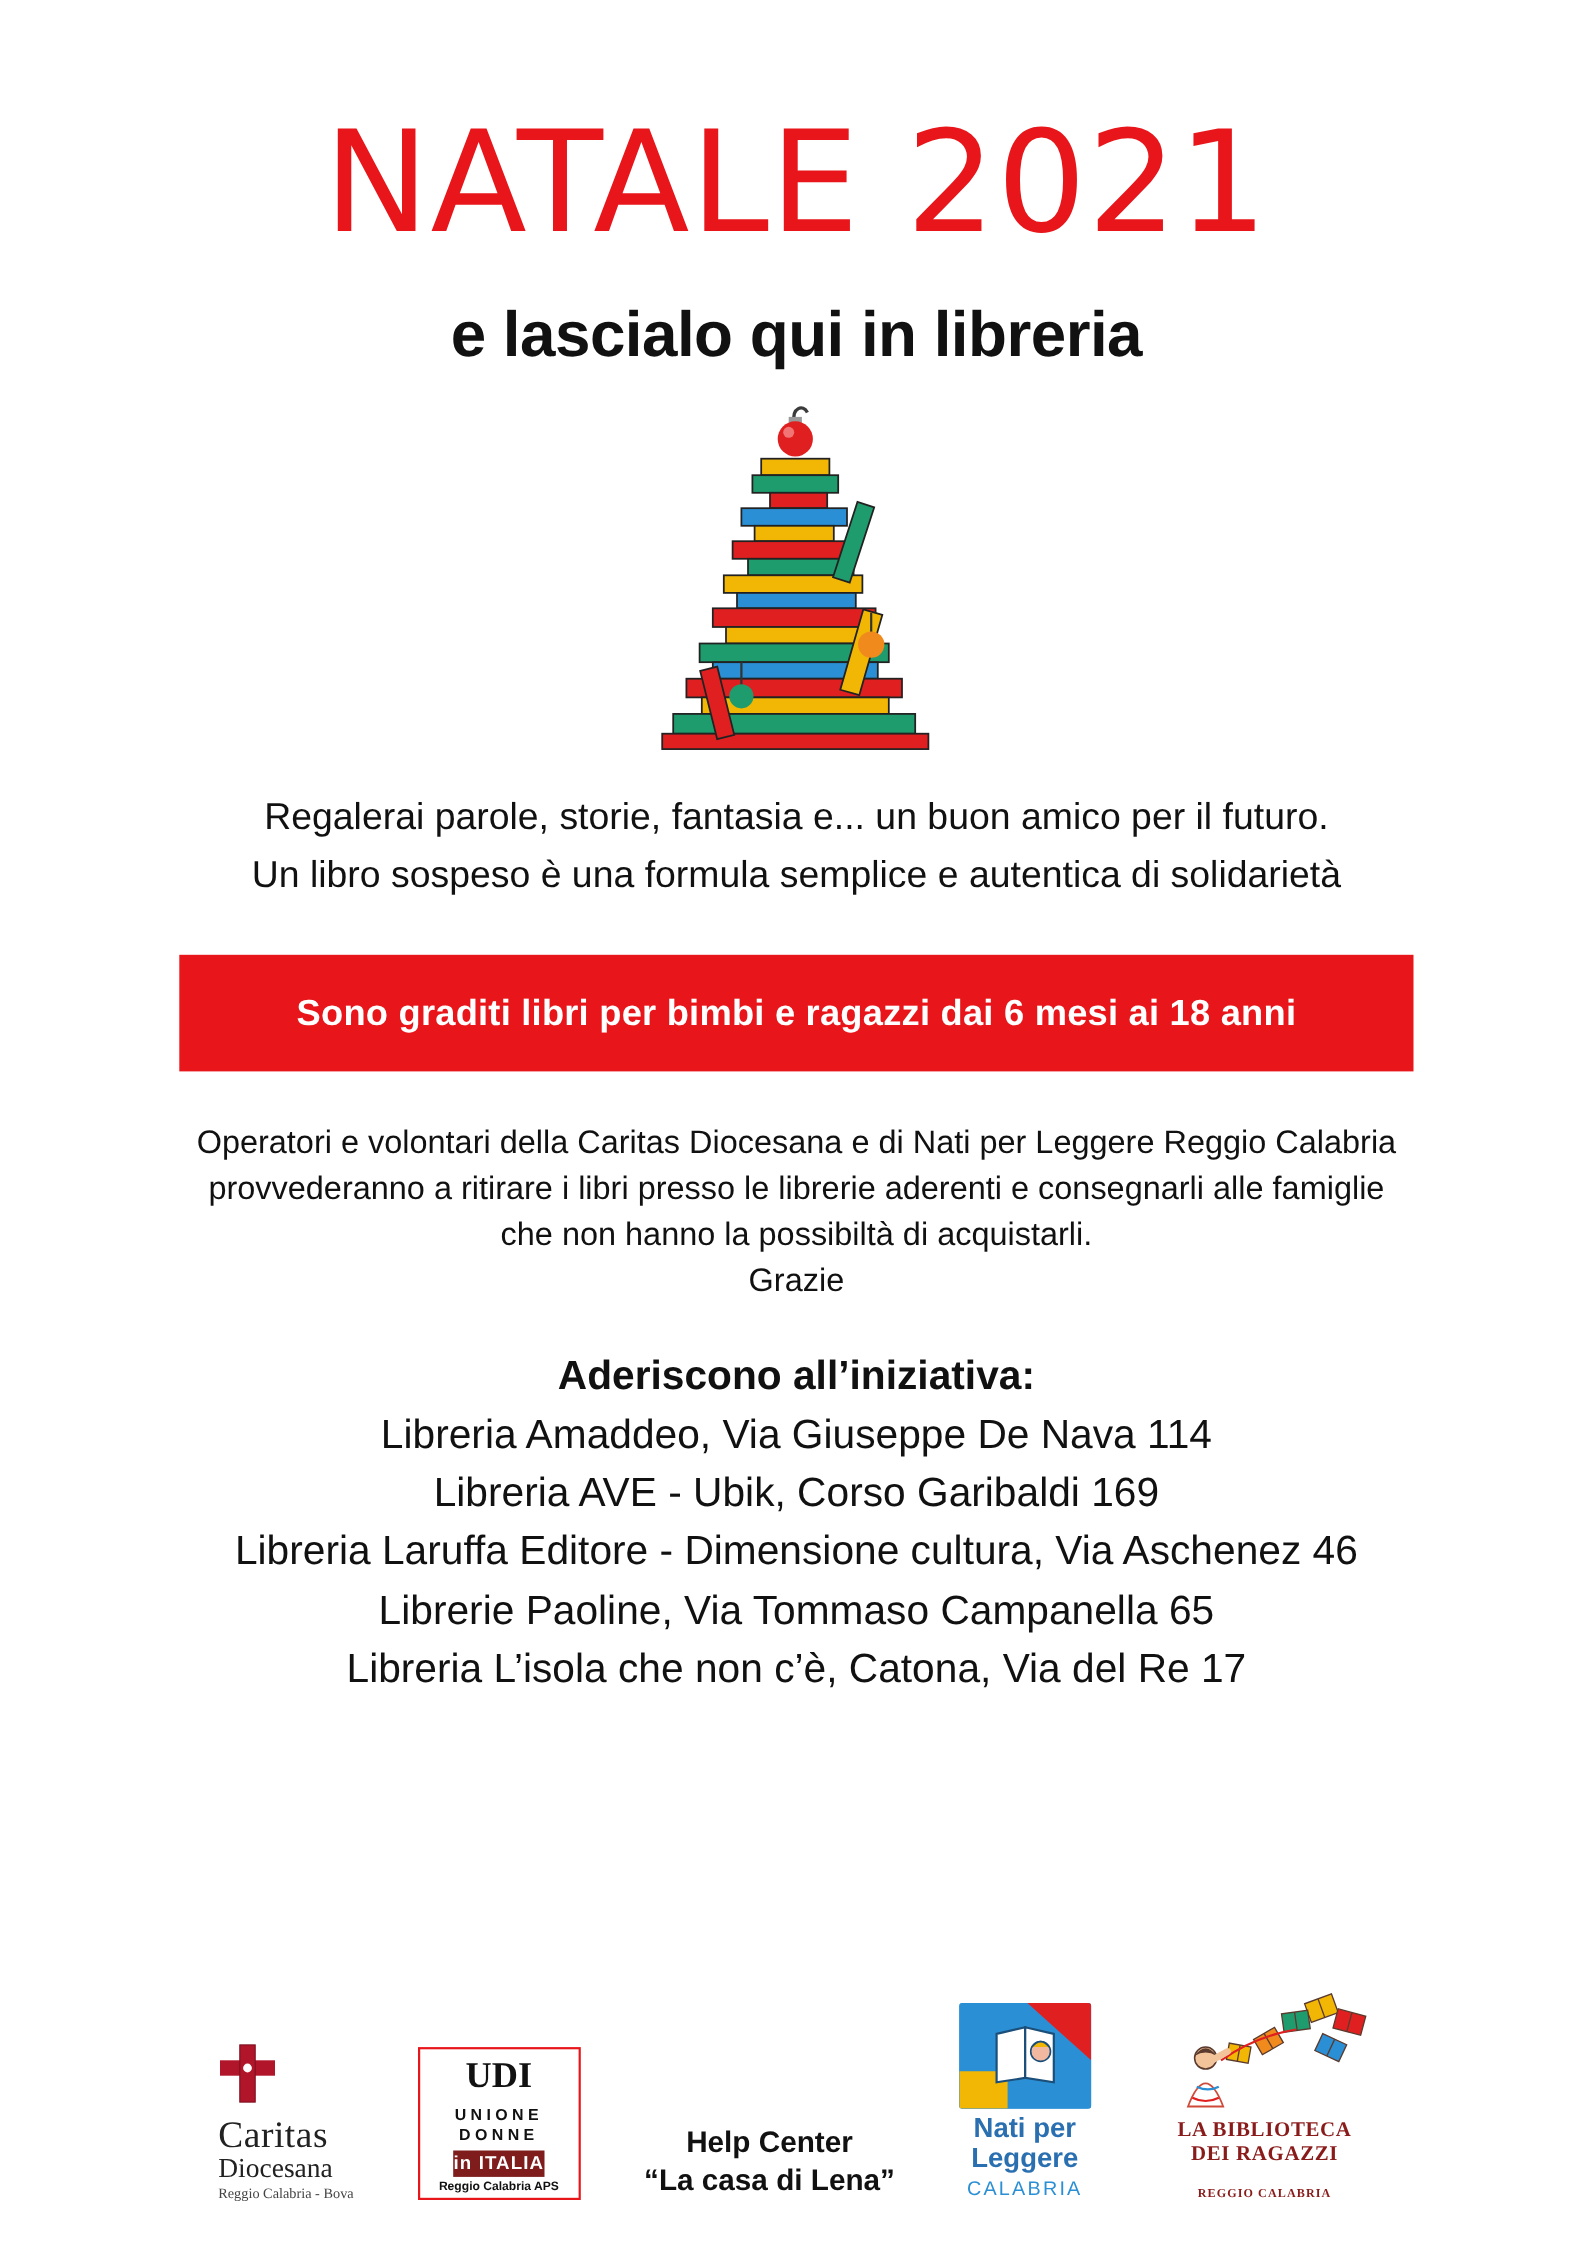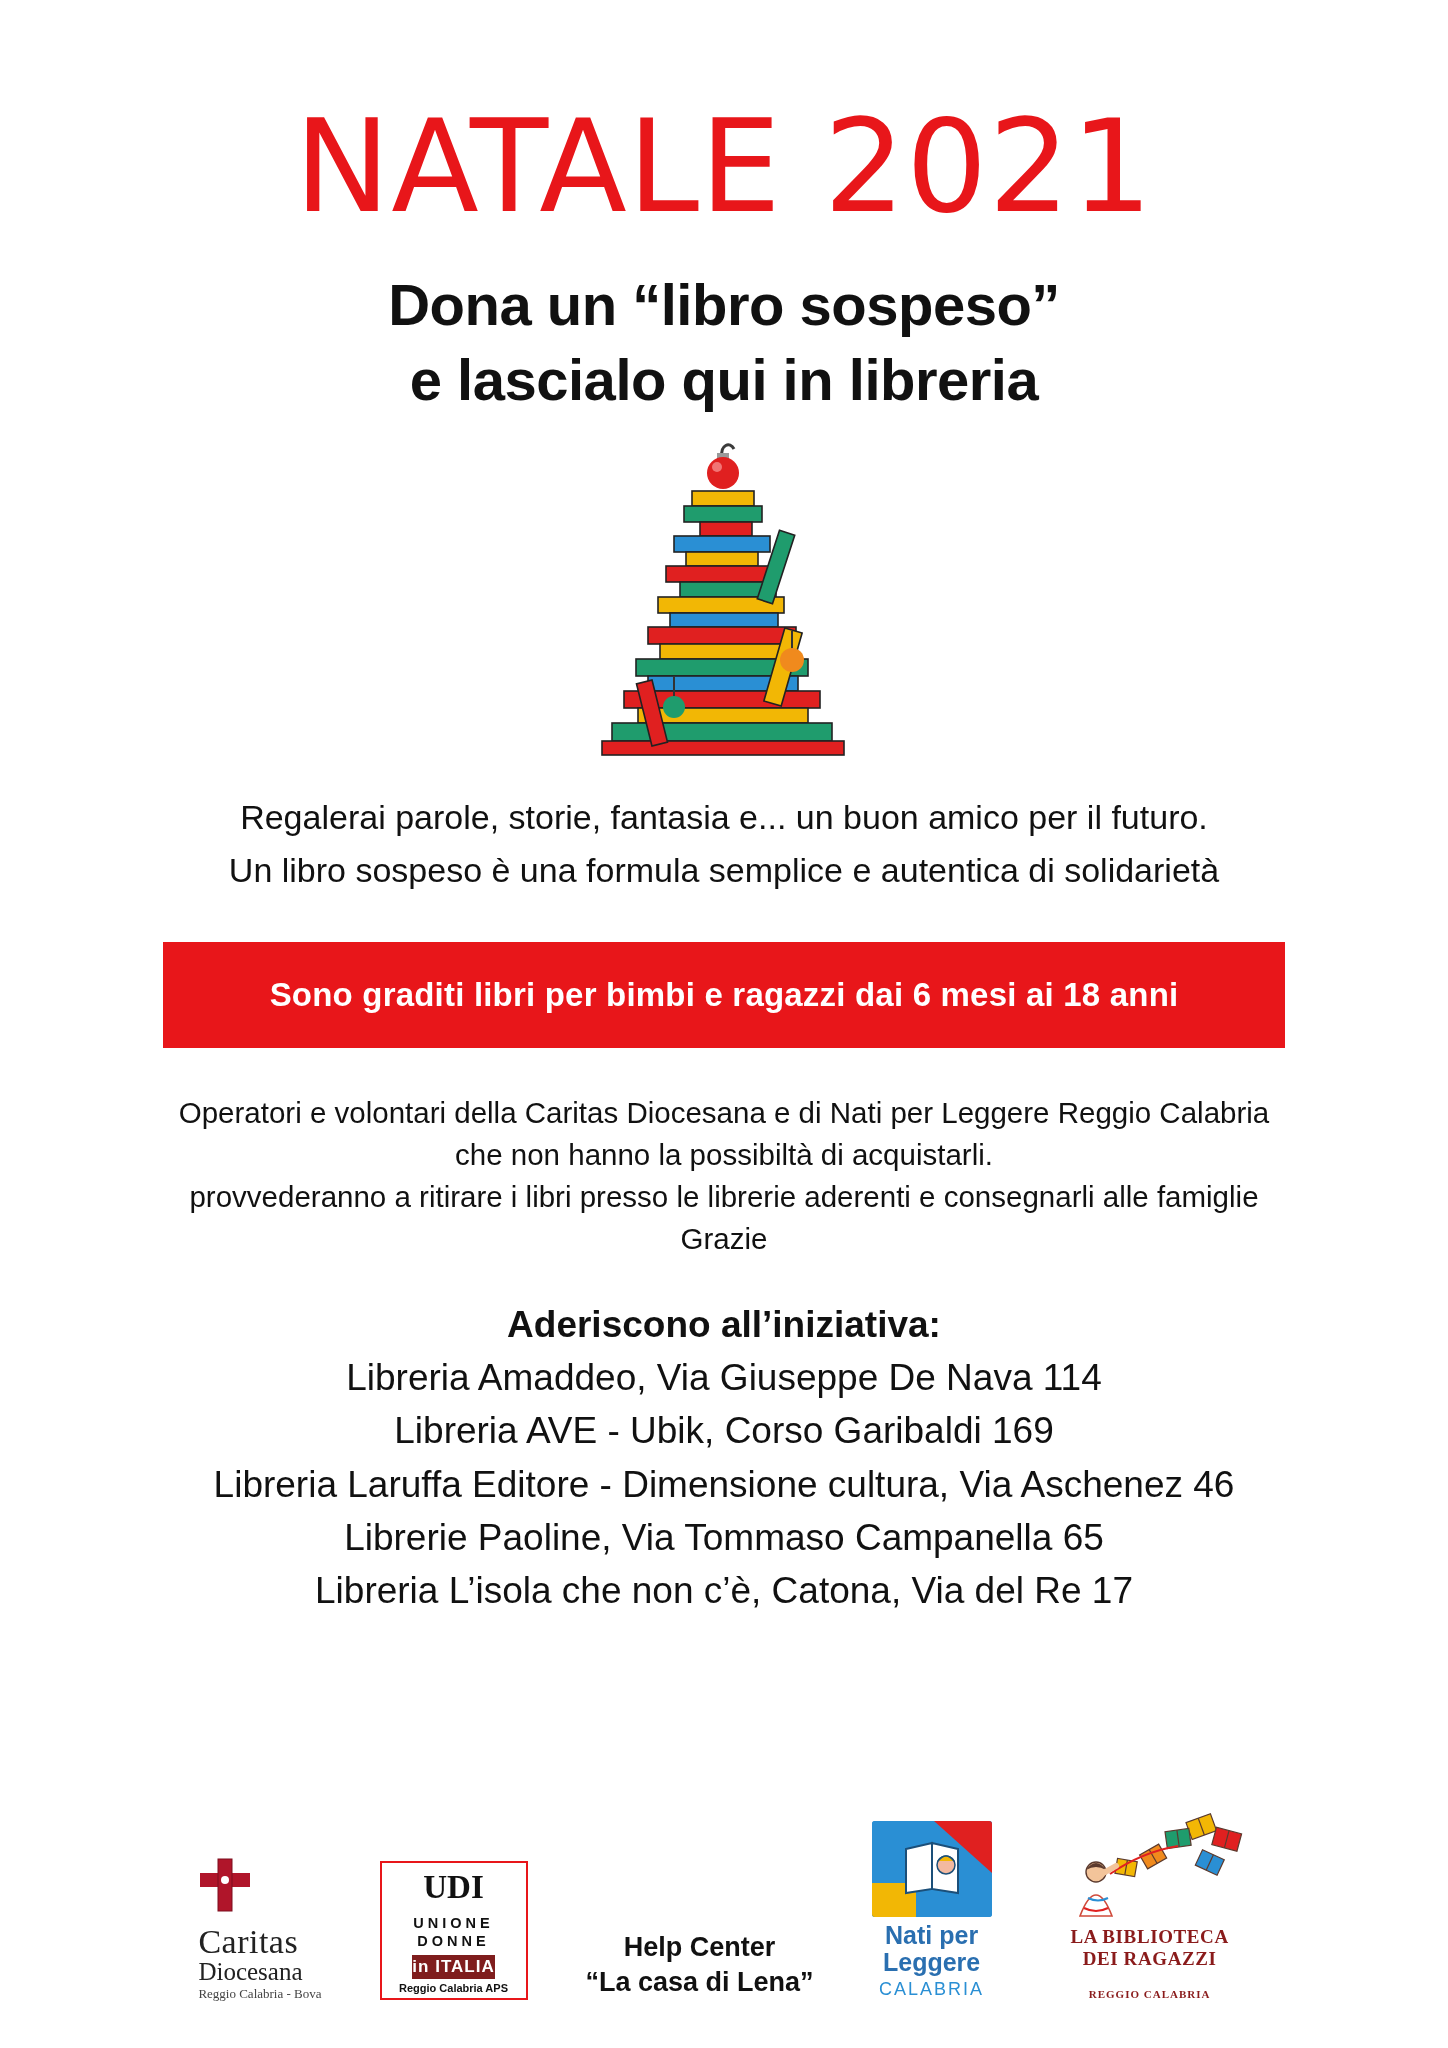--- a/index.html
+++ b/index.html
@@ -138,21 +138,20 @@
   .brag-text3 { font-family: "Liberation Serif", serif; font-size: 11px; font-weight: bold; color: #8a1b1b; letter-spacing: 1px; margin-top: 18px;}
 </style>
 </head>
 <body>
 
 <div class="poster">
 
   <div class="title">NATALE 2021</div>
 
   <div class="subtitle">
-    <div>Dona un “libro sospeso”</div>
     <div>e lascialo qui in libreria</div>
   </div>
 
   <div class="tree-wrap">
     <svg width="400" height="330" viewBox="0 0 400 330" xmlns="http://www.w3.org/2000/svg">
 
       <g>
         <path d="M198 22 C196 10 206 6 210 14" stroke="#3b3b3b" stroke-width="3" fill="none"></path>
         <rect x="193" y="18" width="12" height="8" fill="#9a9a9a"></rect>
         <circle cx="199" cy="38" r="16" fill="#e02020"></circle>
@@ -200,22 +199,22 @@
 
   <div class="lead">
     <div>Regalerai parole, storie, fantasia e... un buon amico per il futuro.</div>
     <div>Un libro sospeso è una formula semplice e autentica di solidarietà</div>
   </div>
 
   <div class="banner">Sono graditi libri per bimbi e ragazzi dai 6 mesi ai 18 anni</div>
 
   <div class="body-text">
     <div>Operatori e volontari della Caritas Diocesana e di Nati per Leggere Reggio Calabria</div>
+    <div>provvederanno a ritirare i libri presso le librerie aderenti e consegnarli alle famiglie</div>
     <div>che non hanno la possibiltà di acquistarli.</div>
-    <div>provvederanno a ritirare i libri presso le librerie aderenti e consegnarli alle famiglie</div>
     <div>Grazie</div>
   </div>
 
   <div class="adhere">
     <div class="head">Aderiscono all’iniziativa:</div>
     <div class="line">Libreria Amaddeo, Via Giuseppe De Nava 114</div>
     <div class="line">Libreria AVE - Ubik, Corso Garibaldi 169</div>
     <div class="line">Libreria Laruffa Editore - Dimensione cultura, Via Aschenez 46</div>
     <div class="line">Librerie Paoline, Via Tommaso Campanella 65</div>
     <div class="line">Libreria L’isola che non c’è, Catona, Via del Re 17</div>

